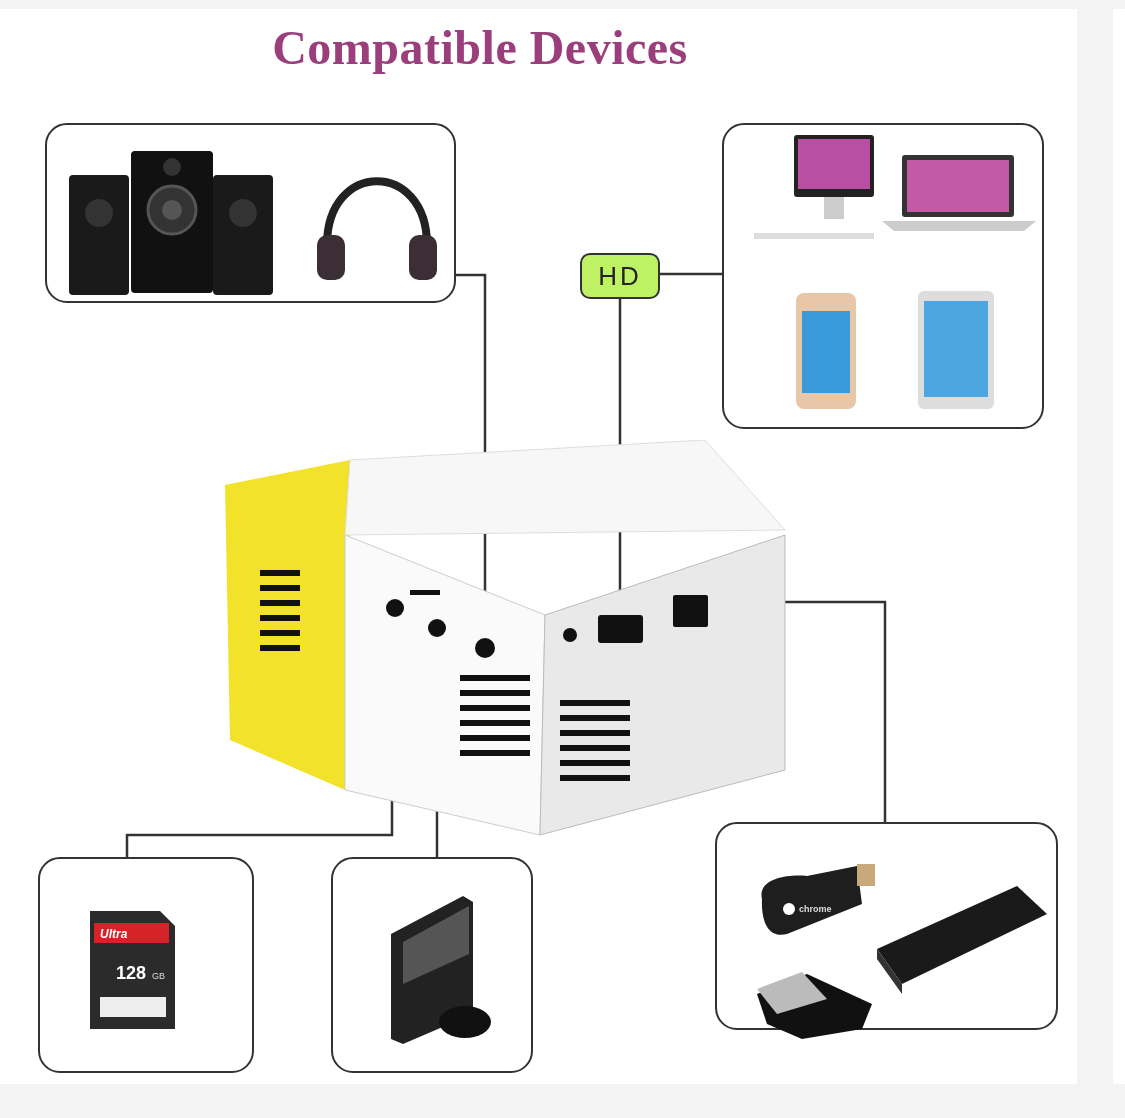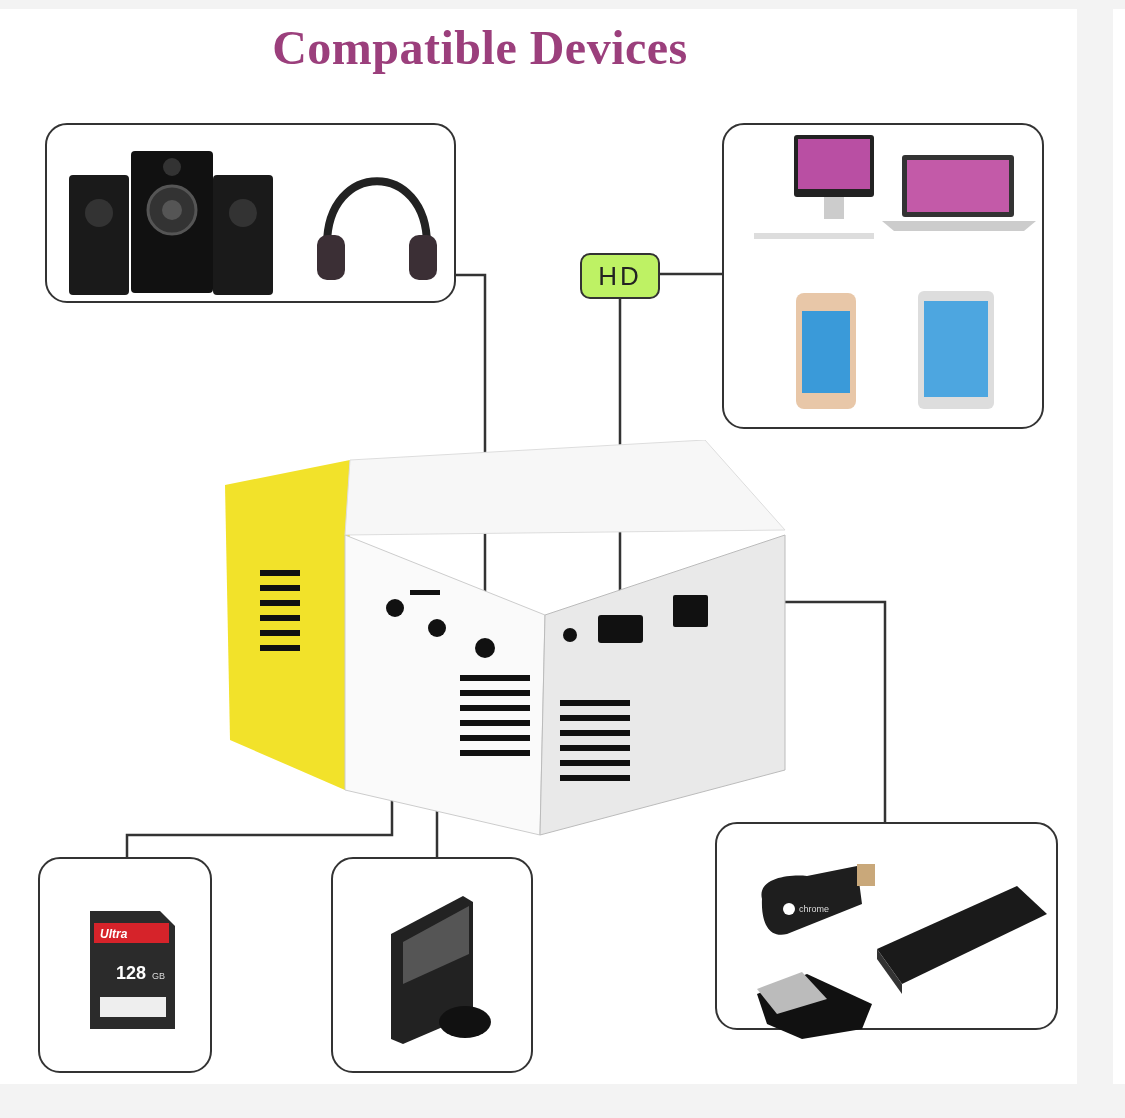--- a/index.html
+++ b/index.html
@@ -93,40 +93,40 @@
     <circle cx="170" cy="168" r="9"></circle>
       <circle cx="212" cy="188" r="9"></circle>
       <circle cx="260" cy="208" r="10"></circle>
     <rect x="185" y="150" width="30" height="5"></rect>
     <rect x="373" y="175" width="45" height="28" rx="3"></rect>
     <rect x="448" y="155" width="35" height="32" rx="2"></rect>
     <circle cx="345" cy="195" r="7"></circle>
   </g>
 </svg>
 
-<div class="box" style="left:38px;top:857px;width:174px;height:216px;">
+<div class="box" style="left:38px;top:857px;width:216px;height:216px;">
   <svg style="position:absolute;left:50px;top:52px;" width="90" height="120">
     <polygon points="0,0 70,0 85,15 85,118 0,118" fill="#2b2b2b"></polygon>
     <rect x="4" y="12" width="75" height="20" fill="#d6232a"></rect>
     <text x="10" y="27" font-size="12" fill="#fff" font-style="italic" font-weight="bold">Ultra</text>
     <text x="26" y="68" font-size="18" fill="#fff" font-weight="bold">128</text>
     <text x="62" y="68" font-size="9" fill="#ddd">GB</text>
     <rect x="10" y="86" width="66" height="20" fill="#eee"></rect>
   </svg>
 </div>
 
 <div class="box" style="left:331px;top:857px;width:202px;height:216px;">
   <svg style="position:absolute;left:50px;top:35px;" width="120" height="160">
     <polygon points="8,40 80,2 90,8 90,120 20,150 8,145" fill="#222"></polygon>
     <polygon points="20,48 86,12 86,60 20,90" fill="#555"></polygon>
     <ellipse cx="82" cy="128" rx="26" ry="16" fill="#111"></ellipse>
   </svg>
 </div>
 
-<div class="box" style="left:715px;top:822px;width:343px;height:208px;">
+<div class="box" style="left:715px;top:822px;width:343px;height:208px;font-weight:bold;">
   <svg width="343" height="250">
     <path d="M45,75 C40,55 70,50 90,52 L140,42 L145,80 L70,110 C50,115 44,95 45,75Z" fill="#1e1e1e"></path>
     <rect x="140" y="40" width="18" height="22" fill="#c9a87a"></rect>
     <circle cx="72" cy="85" r="6" fill="#fff"></circle>
     <text x="82" y="88" font-size="9" fill="#ddd">chrome</text>
     <polygon points="160,125 300,62 330,90 185,160" fill="#1a1a1a"></polygon>
     <polygon points="160,125 185,160 185,170 160,135" fill="#333"></polygon>
     <polygon points="40,170 90,150 155,180 145,205 85,215 50,200" fill="#111"></polygon>
     <polygon points="40,165 85,148 110,175 60,190" fill="#bbb"></polygon>
   </svg>

